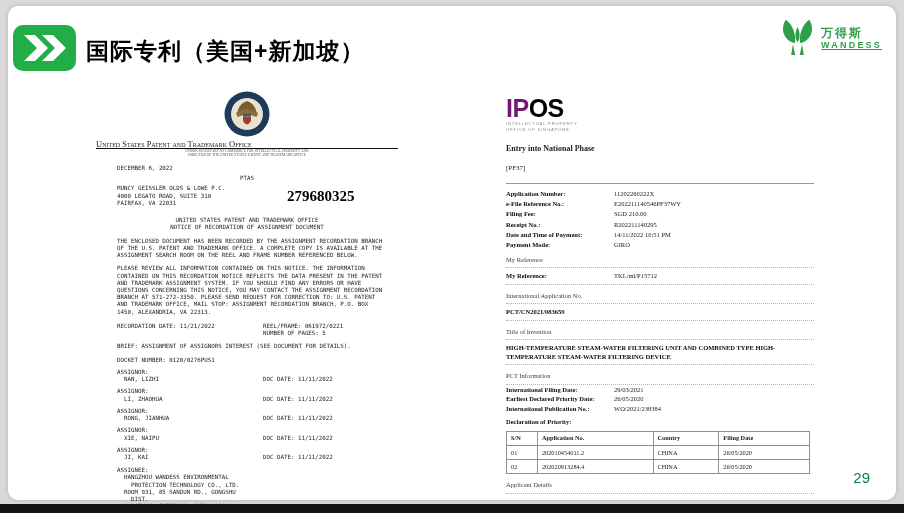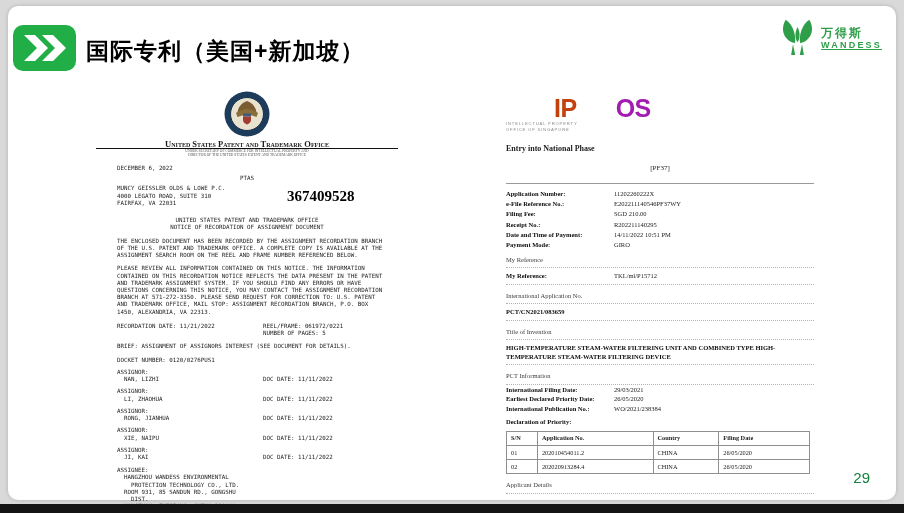--- a/index.html
+++ b/index.html
@@ -18,22 +18,22 @@
 
   
   .page-num{position:absolute;right:26px;bottom:14px;font-size:15px;color:#15803d;}
 
   
   .us-doc{position:absolute;left:88px;top:85px;width:302px;color:#1c1c1c;}
   .mono{font-family:"DejaVu Sans Mono","Liberation Mono",monospace;font-size:5.8px;line-height:1.25;}
   .pre{white-space:pre-wrap;}
   .center{text-align:center;}
   .seal-wrap{text-align:center;height:46px;}
-  .us-office{font-family:"Liberation Serif",serif;font-variant:small-caps;font-weight:bold;
-    font-size:8.5px;text-align:center;margin-top:2px;}
+  .us-office{font-family:"Liberation Serif",serif;font-variant:small-caps;font-weight:normal;
+    font-size:8.5px;margin-top:2px;}
   .us-rule{border-bottom:1.4px solid #111;margin-top:-1px;}
   .us-sub{font-family:"Liberation Serif",serif;font-size:3.6px;color:#555;text-align:center;line-height:1.25;}
   .us-date{margin-top:7px;padding-left:21px;}
   .us-ptas{margin-top:3px;text-align:center;}
   .us-addr-row{display:flex;margin-top:3px;padding-left:21px;}
   .us-addr{flex:0 0 146px;}
   .us-number{font-family:"Liberation Serif",serif;font-size:15px;font-weight:bold;color:#000;
     align-self:center;margin-left:24px;}
   .notice{margin-top:10px;}
   .para{margin-top:6px;padding-left:21px;}
@@ -41,26 +41,26 @@
   .us-two-left{flex:0 0 146px;}
   .asg-row{display:flex;margin-top:5px;padding-left:21px;}
   .asg-left{flex:0 0 146px;}
   .asg-date{align-self:flex-end;}
 
   
   .sg-doc{position:absolute;left:498px;top:90px;width:308px;color:#222;
     font-family:"Liberation Serif",serif;font-size:6.5px;line-height:1.3;}
   .ipos-word{font-family:"Liberation Sans",sans-serif;font-size:25px;font-weight:bold;
     letter-spacing:-0.5px;line-height:1;}
-  .ipos-ip{color:#c2410c;margin-left:48px;}
-  .ipos-os{color:#a21caf;margin-left:39px;}
+  .ipos-ip{color:#701a75;}
+  .ipos-os{color:#000000;}
   .ipos-sub{font-family:"Liberation Sans",sans-serif;font-size:4.2px;color:#8a8a8a;
     letter-spacing:.8px;line-height:1.35;}
   .sg-title{font-weight:bold;font-size:8px;margin-top:12px;}
-  .sg-form{ text-align:center;font-size:7px;margin-top:9px;}
+  .sg-form{ text-align:left;font-size:7px;margin-top:9px;}
   .sg-fields{border-top:1px solid #9a9a9a;margin-top:10px;padding-top:5px;}
   .sg-field{display:flex;margin:1.6px 0;}
   .sg-label{width:108px;font-weight:bold;color:#0d0d0d;}
   .sg-value{color:#222;}
   .sg-section{margin-top:7px;padding-bottom:3px;border-bottom:1px dotted #b3b3b3;color:#3d3d3d;}
   .sg-strong{font-weight:bold;margin-top:4px;padding-bottom:3px;border-bottom:1px dotted #b3b3b3;color:#0d0d0d;}
   .sg-refrow{display:flex;margin-top:4px;padding-bottom:3px;border-bottom:1px dotted #b3b3b3;}
   .sg-pct .sg-field{margin:1.2px 0;}
   .sg-priority{font-weight:bold;margin-top:5px;color:#0d0d0d;}
   table.sg-table{border-collapse:collapse;margin-top:4px;width:304px;}
@@ -116,21 +116,21 @@
     <div class="us-sub">UNDER SECRETARY OF COMMERCE FOR INTELLECTUAL PROPERTY AND</div>
     <div class="us-sub">DIRECTOR OF THE UNITED STATES PATENT AND TRADEMARK OFFICE</div>
 
     <div class="mono us-date">DECEMBER 6, 2022</div>
     <div class="mono us-ptas">PTAS</div>
 
     <div class="us-addr-row">
       <div class="mono pre us-addr">MUNCY GEISSLER OLDS &amp; LOWE P.C.
 4000 LEGATO ROAD, SUITE 310
 FAIRFAX, VA 22031</div>
-      <div class="us-number">367409528</div>
+      <div class="us-number">279680325</div>
     </div>
 
     <div class="mono pre center notice">UNITED STATES PATENT AND TRADEMARK OFFICE
 NOTICE OF RECORDATION OF ASSIGNMENT DOCUMENT</div>
     <div class="mono pre para">THE ENCLOSED DOCUMENT HAS BEEN RECORDED BY THE ASSIGNMENT RECORDATION BRANCH
 OF THE U.S. PATENT AND TRADEMARK OFFICE. A COMPLETE COPY IS AVAILABLE AT THE
 ASSIGNMENT SEARCH ROOM ON THE REEL AND FRAME NUMBER REFERENCED BELOW.</div>
     <div class="mono pre para">PLEASE REVIEW ALL INFORMATION CONTAINED ON THIS NOTICE. THE INFORMATION
 CONTAINED ON THIS RECORDATION NOTICE REFLECTS THE DATA PRESENT IN THE PATENT
 AND TRADEMARK ASSIGNMENT SYSTEM. IF YOU SHOULD FIND ANY ERRORS OR HAVE

